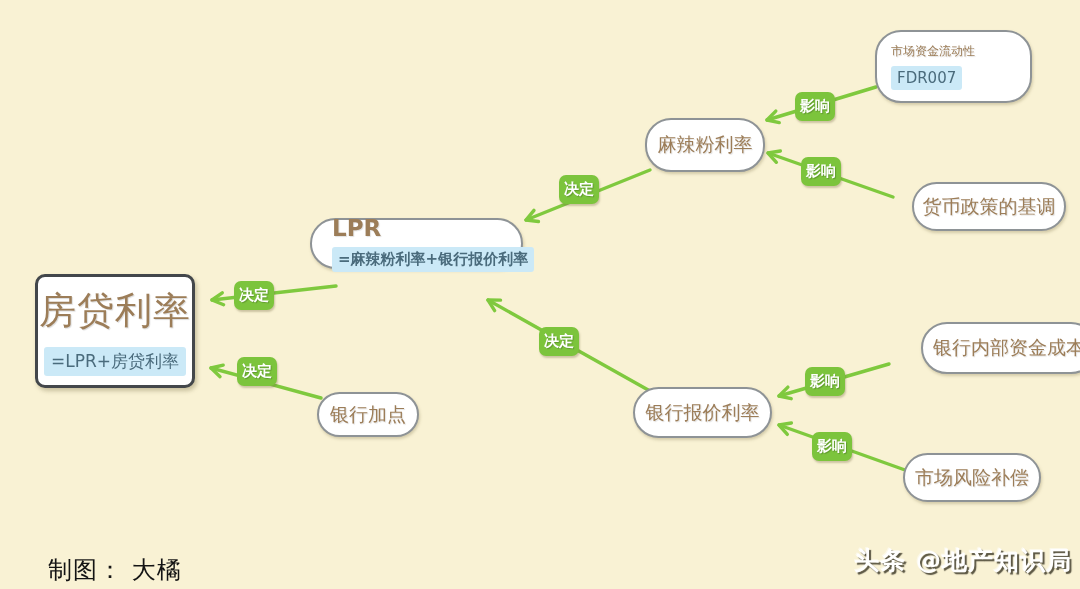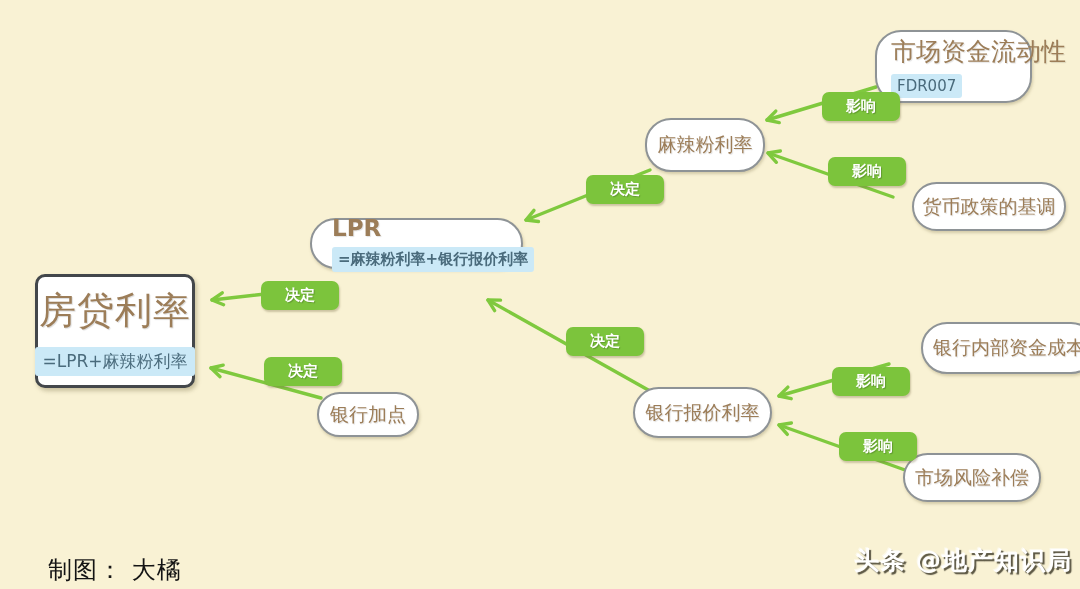--- a/index.html
+++ b/index.html
@@ -34,21 +34,21 @@
     font-family: Liberation Mono, monospace;
   }
   .compound {
     display: flex; flex-direction: column;
     align-items: flex-start; justify-content: center;
     gap: 6px;
     border-radius: 26px;
     padding: 8px 14px;
   }
   .compound .title {
-    font-size: 25px;
+    font-size: 12px;
     text-shadow: 1px 1px 1px rgba(0,0,0,0.12);
     white-space: nowrap;
   }
   .lpr-node { border-radius: 30px; padding-left: 20px; }
   .lpr-node .title { font-size: 23px; }
 
   .hl {
     background: #CBE9F7;
     color: #4A6B7C;
     font-size: 15px;
@@ -74,26 +74,25 @@
   }
   .root .hl { font-size: 17px; padding: 3px 7px; }
 
   .edge-label {
     position: absolute;
     background: #7CC43C;
     color: #FFFFFF;
     font-size: 15px;
     font-weight: bold;
     line-height: 1;
-    padding: 7px 24px;
+    padding: 7px 5px;
     border-radius: 7px;
     box-shadow: 1px 2px 2px rgba(120,110,70,0.35);
     text-shadow: 1px 1px 1px rgba(0,0,0,0.22);
     white-space: nowrap;
-    margin-left: 27px;
   }
 
   .credit {
     position: absolute;
     left: 8px; bottom: 3px;
     font-size: 24px;
     color: #141414;
     letter-spacing: 1px;
     margin-left: 40px;
   }
@@ -126,21 +125,21 @@
       <line x1="336" y1="286" x2="212" y2="300" marker-end="url(#arrowhead)"></line>
       <line x1="321" y1="398" x2="211" y2="368" marker-end="url(#arrowhead)"></line>
       <line x1="650" y1="391" x2="488" y2="300" marker-end="url(#arrowhead)"></line>
       <line x1="889" y1="364" x2="779" y2="396" marker-end="url(#arrowhead)"></line>
       <line x1="905" y1="470" x2="779" y2="425" marker-end="url(#arrowhead)"></line>
     </g>
   </svg>
 
   <div class="node root" style="left:35px; top:274px; width:160px; height:114px;">
     <div class="title">房贷利率</div>
-    <div class="hl">=LPR+麻辣粉利率</div>
+    <div class="hl">=LPR+房贷利率</div>
   </div>
 
   <div class="node compound lpr-node" style="left:310px; top:218px; width:213px; height:51px;font-weight:bold;">
     <div class="title">LPR</div>
     <div class="hl">=麻辣粉利率+银行报价利率</div>
   </div>
 
   <div class="node pill" style="left:645px; top:118px; width:120px; height:54px;">
     <span>麻辣粉利率</span>
   </div>

